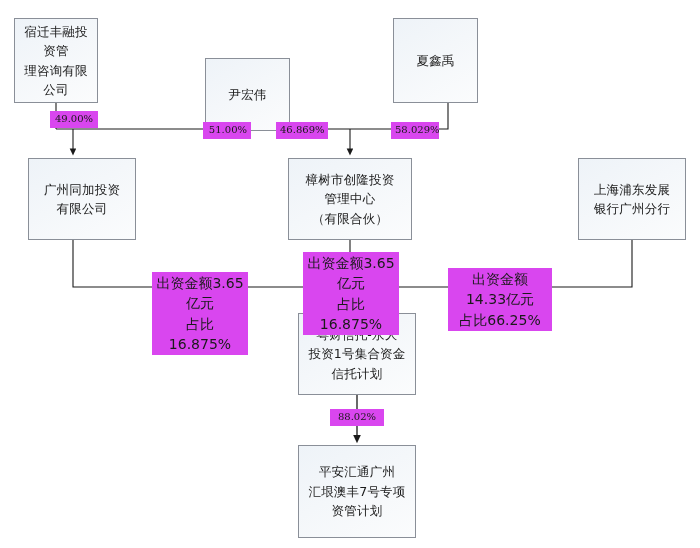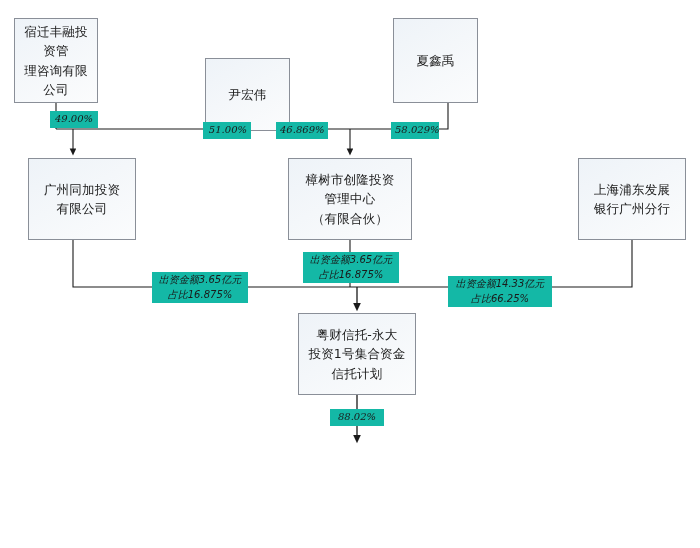--- a/index.html
+++ b/index.html
@@ -38,36 +38,35 @@
     z-index: 3;
   }
   .node-label {
     display: block;
     white-space: pre-line;
     padding: 0 4px;
   }
   .edge-label {
     position: absolute;
     box-sizing: border-box;
-    background: #14b8a6;
+    background: #d946ef;
     color: #1a1a1a;
     font-size: 10px;
     line-height: 1.45;
     text-align: center;
     white-space: pre-line;
     padding: 1px 4px;
     z-index: 4;
     font-family: "DejaVu Serif", "Liberation Serif", serif;
-    font-style: italic;
   }
   .edge-label.pct {
     font-size: 10px;
   }
   .edge-label.amt {
-    font-size: 10px;
+    font-size: 14px;
     font-family: "DejaVu Sans", "Liberation Sans", sans-serif;
     text-align: center;
   }
 </style>
 </head>
 <body>
 
 <div id="chart-root">
 
   <svg id="edges" viewBox="0 0 700 548" xmlns="http://www.w3.org/2000/svg">
@@ -128,33 +127,38 @@
 管理中心
 （有限合伙）</span>
   </div>
 
   <div class="node" style="left:298px; top:313px; width:118px; height:82px;">
     <span class="node-label">粤财信托-永大
 投资1号集合资金
 信托计划</span>
   </div>
 
+  <div class="node" style="left:298px; top:445px; width:118px; height:93px;">
+    <span class="node-label">平安汇通广州
+汇垠澳丰7号专项
+资管计划</span>
+  </div>
 
   <div class="edge-label pct" style="left:50px; top:111px; width:48px;">49.00%</div>
 
   <div class="edge-label pct" style="left:203px; top:122px; width:48px;text-align:right;">51.00%</div>
 
   <div class="edge-label pct" style="left:276px; top:122px; width:52px;">46.869%</div>
 
   <div class="edge-label pct" style="left:391px; top:122px; width:48px;">58.029%</div>
 
   <div class="edge-label amt" style="left:152px; top:272px; width:96px;">出资金额3.65亿元
 占比16.875%</div>
 
   <div class="edge-label amt" style="left:303px; top:252px; width:96px;">出资金额3.65亿元
 占比16.875%</div>
 
-  <div class="edge-label amt" style="left:448px; top:276px; width:104px;">出资金额14.33亿元
+  <div class="edge-label amt" style="left:448px; top:268px; width:104px;">出资金额14.33亿元
 占比66.25%</div>
 
   <div class="edge-label pct" style="left:330px; top:409px; width:54px;">88.02%</div>
 
 </div>
 
 </body></html>

